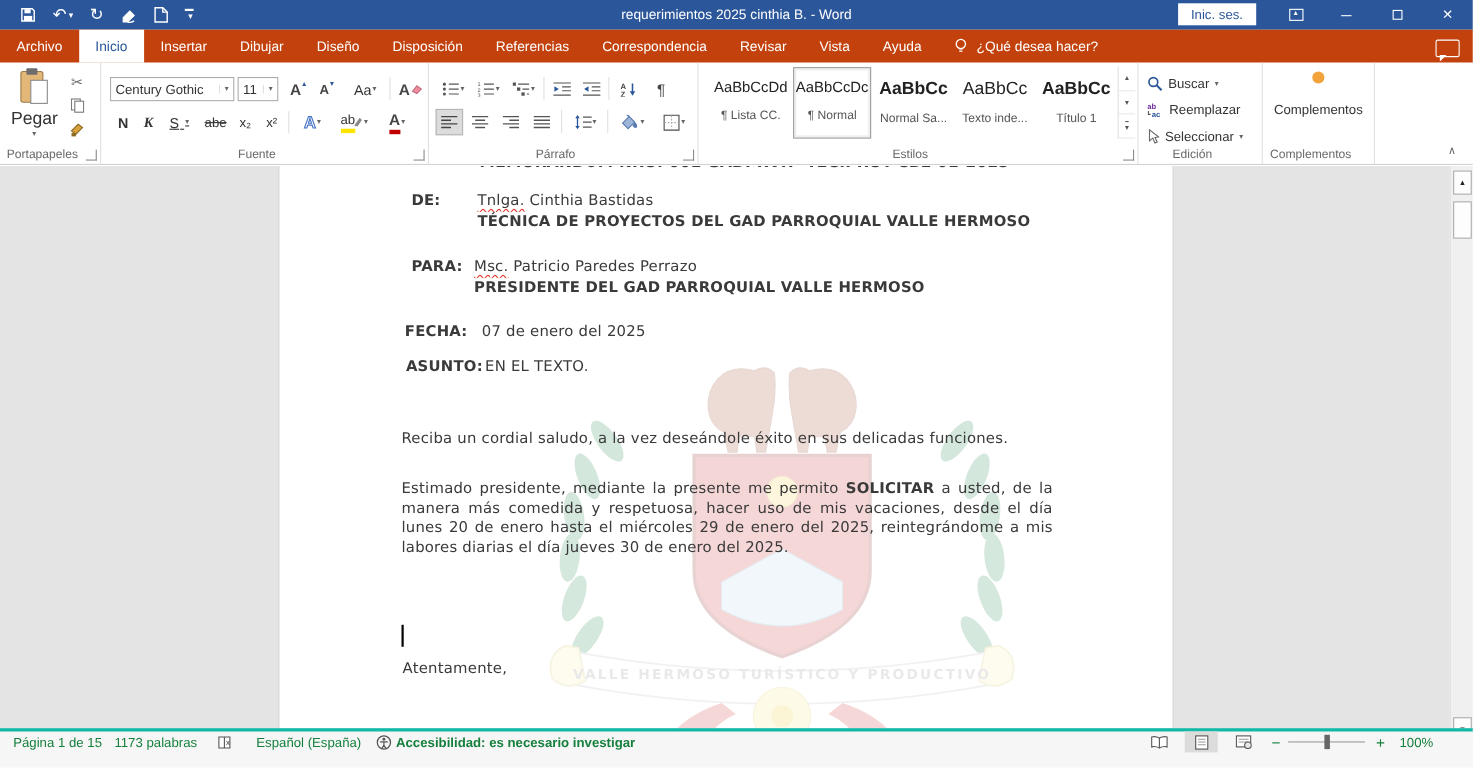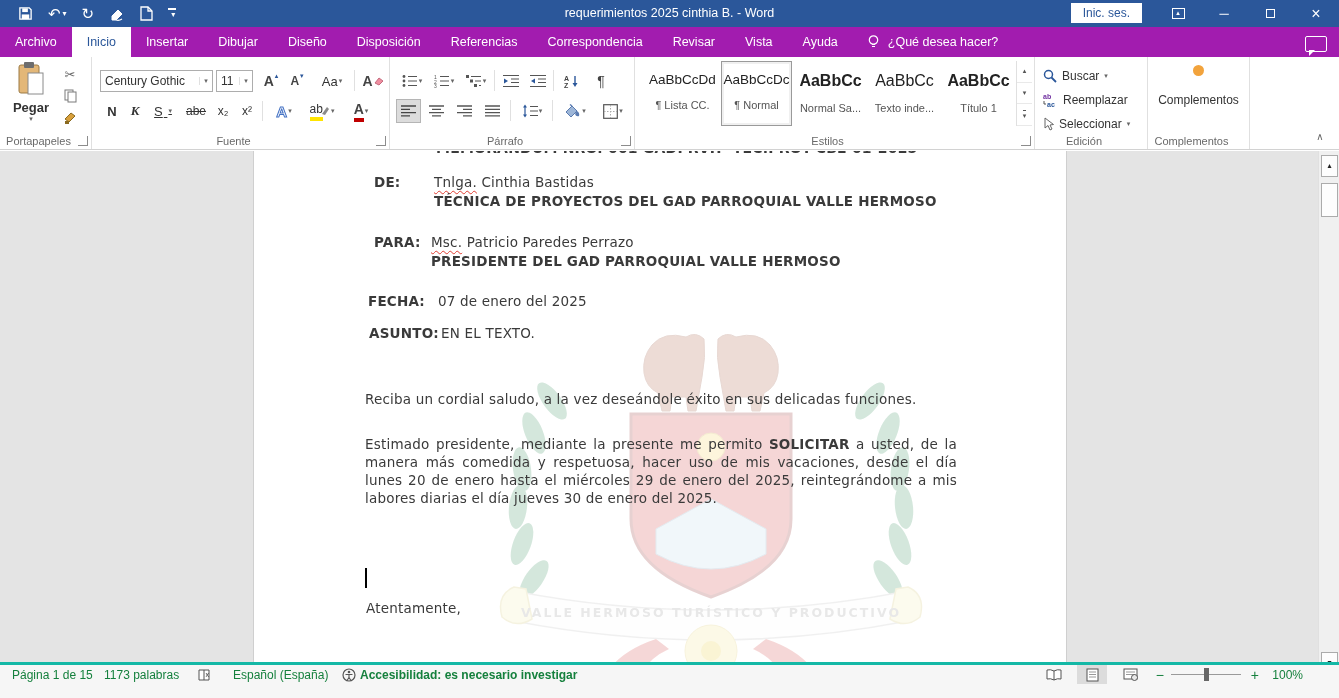--- a/index.html
+++ b/index.html
@@ -14,21 +14,21 @@
   .qat-btn { color:#fff; font-size:15px; line-height:1; cursor:default; display:flex; align-items:center; }
   .qat-caret { font-size:8px; margin-left:2px; }
   .win-title { position:absolute; left:0; right:0; top:0; height:27px; text-align:center; font-size:12.5px; line-height:27px; color:#fff; pointer-events:none; }
   .signin { position:absolute; right:197px; top:3px; background:#fff; color:#2b579a; font-size:12px; padding:3px 12px; }
   .winctl { position:absolute; top:0; height:27px; display:flex; align-items:center; justify-content:center; width:46px; color:#fff; font-size:13px; }
   .ribbonopts { right:138px; } .minimize { right:92px; } .maximize { right:46px; } .closebtn { right:0; font-size:16px; }
   .maxbox { width:9px; height:9px; border:1px solid #fff; display:inline-block; }
   .ribopt-box { width:13px; height:11px; border:1px solid #fff; display:inline-flex; align-items:flex-start; justify-content:center; font-size:7px; line-height:8px; }
 
   
-  .tabrow { position:absolute; top:27px; left:0; right:0; height:30px; background:#a21caf; display:flex; align-items:stretch; color:#fff; }
+  .tabrow { position:absolute; top:27px; left:0; right:0; height:30px; background:#c2410c; display:flex; align-items:stretch; color:#fff; }
   .tab { font-size:12.5px; padding:0 15px; display:flex; align-items:center; cursor:default; }
   .tab.active { background:#fff; color:#2b579a; }
   .tellme { display:flex; align-items:center; gap:8px; margin-left:14px; font-size:12.5px; }
   .bulb { width:13px; height:16px; }
   .comment-icon { position:absolute; right:12px; top:36px; width:22px; height:16px; border:1.5px solid #fff; border-radius:2px; }
   .comment-icon:after { content:""; position:absolute; left:3px; bottom:-5px; border:3px solid transparent; border-top-color:#fff; border-left-color:#fff; }
 
   
   .ribbon { position:absolute; top:57px; left:0; right:0; height:93px; background:#fff; border-bottom:1px solid #d2d2d2; font-size:12px; color:#444; }
   .rgroup { position:absolute; top:0; height:92px; border-right:1px solid #e0e0e0; }
@@ -169,21 +169,21 @@
 
   <div class="ribbon">
 
     <div class="rgroup" style="left:0; width:92px;">
       <div class="paste-big">
         <svg width="30" height="36" viewBox="0 0 30 36">
           <rect x="3" y="4" width="20" height="28" rx="2" fill="#e3b778" stroke="#9c7b45"></rect>
           <rect x="8" y="1" width="10" height="6" rx="1" fill="#6d6d6d"></rect>
           <rect x="12" y="12" width="15" height="21" fill="#fff" stroke="#8a8a8a"></rect>
         </svg>
-        <div style="font-size:13px; color:#333;font-weight:bold;">Pegar</div>
+        <div style="font-size:16px; color:#333;">Pegar</div>
         <div class="caret">▾</div>
       </div>
       <div class="clip-sm" style="top:10px;"><span>✂</span></div>
       <div class="clip-sm" style="top:32px;">
         <svg width="13" height="14" viewBox="0 0 13 14">
             <rect x="1" y="1" width="8" height="10" fill="#fff" stroke="#7a7a7a"></rect>
             <rect x="4" y="3" width="8" height="10" fill="#fff" stroke="#7a7a7a"></rect>
           </svg>
       </div>
       <div class="clip-sm" style="top:54px;">

